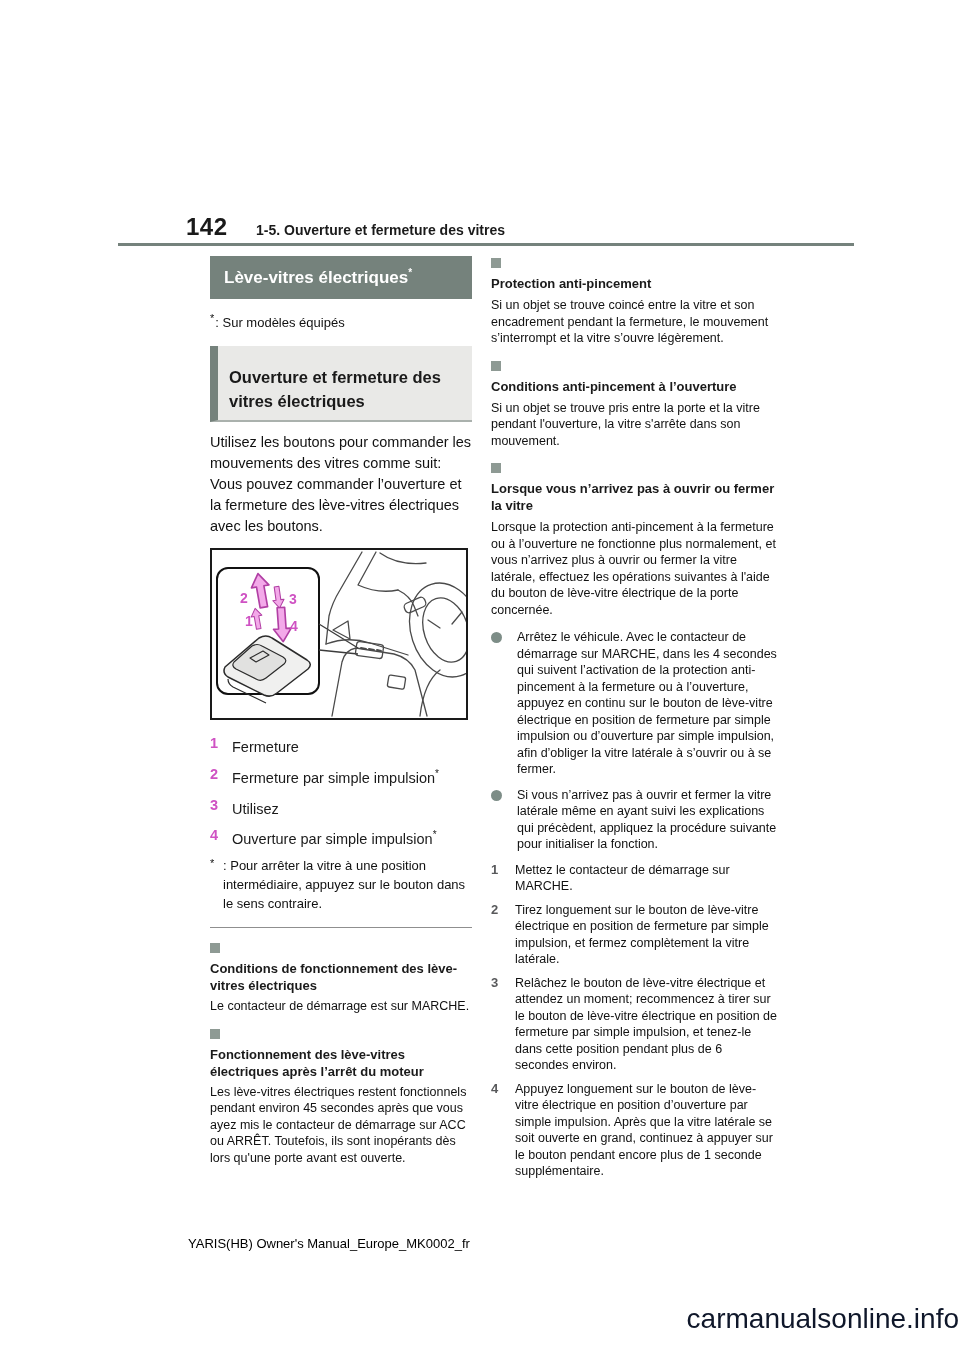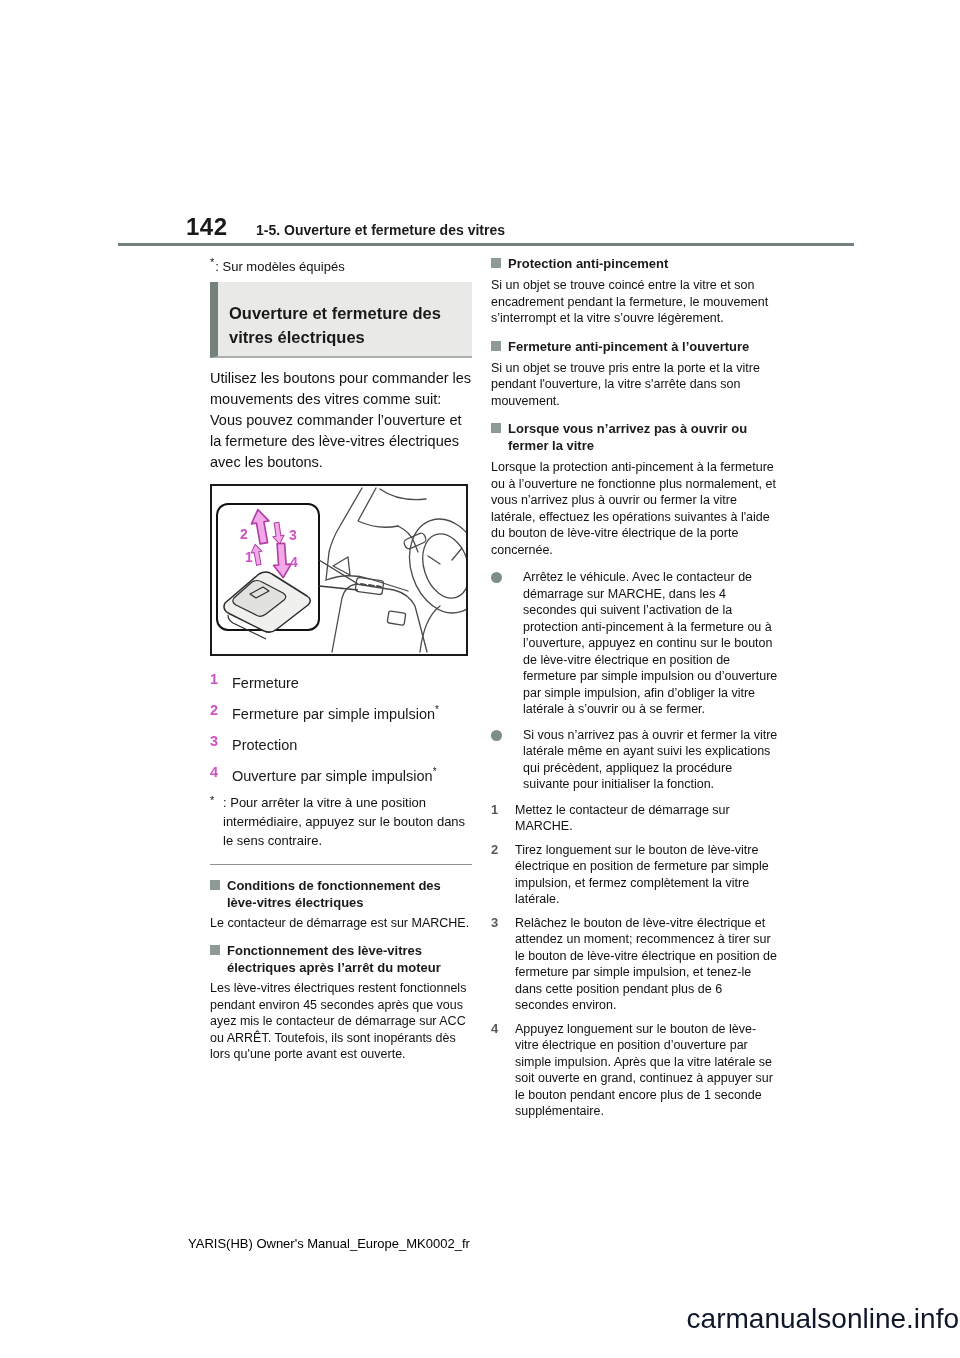--- a/index.html
+++ b/index.html
@@ -12,40 +12,40 @@
   .section-title { position:absolute; left:256px; top:222px; font-size:14px; font-weight:bold; }
   .header-rule { position:absolute; left:118px; top:243px; width:736px; height:3px; background:#75827c; }
 
   
   .col-left  { position:absolute; left:210px; top:256px; width:262px; }
   .col-right { position:absolute; left:491px; top:255px; width:288px; }
 
   
   .title-box { background:#75827c; color:#fff; font-size:17px; font-weight:bold; padding:11px 12px 11px 14px; margin-bottom:13px; }
   .title-box sup { font-size:10px; }
-  .fn-top { font-size:13px; margin-bottom:8px; color:#111; }
+  .fn-top { font-size:13px; margin-bottom:16px; color:#111; }
   .fn-star { font-size:11px; vertical-align:super; margin-right:1px; }
   .heading-box { background:#e9e9e7; border-left:8px solid #75827c; border-bottom:2px solid #aab1ad;
                  font-size:16.5px; font-weight:bold; line-height:24px; padding:19px 6px 7px 11px; margin-bottom:10px; }
   .intro p { font-size:14.5px; line-height:21px; color:#111; }
   .diagram { margin-top:11px; width:258px; height:172px; border:2px solid #1a1a1a; background:#fff; }
   .num-list { margin-top:13px; }
   .num-item { display:flex; margin-bottom:7px; font-size:14.5px; line-height:20px; }
   .num-item .n { width:22px; flex:0 0 22px; font-weight:bold; color:#cf52c3; }
   .num-item sup { font-size:10px; }
   .fn-block { display:flex; font-size:13px; line-height:19px; margin-top:6px; color:#111; }
   .fn-block .m { flex:0 0 13px; font-size:11px; position:relative; top:-2px; }
   .divider { border:none; border-top:1.5px solid #8f8f8f; margin:14px 0 12px 0; }
 
   
-  .subhead { display:flex; gap:7px; font-size:13px; font-weight:bold; line-height:17px; margin-bottom:4px; }
+  .subhead { display:flex; gap:7px; font-size:13px; font-weight:bold; line-height:17px; margin-bottom:4px;flex-direction:column; }
   .subhead .sq { flex:0 0 10px; width:10px; height:10px; background:#8e9a94; margin-top:3px; }
   .small-para { font-size:12.5px; line-height:16.5px; margin-bottom:11px; color:#111; }
   .col-right .subhead { margin-bottom:5px; }
-  .bullet { display:flex; gap:21px; margin-bottom:9px; }
+  .bullet { display:flex; gap:15px; margin-bottom:9px; }
   .bullet .dot { flex:0 0 11px; width:11px; height:11px; border-radius:50%; background:#7d8d87; margin-top:3px; }
   .bullet .bt { font-size:12.5px; line-height:16.5px; color:#111; }
   .step { display:flex; margin-bottom:7px; }
   .step .sn { flex:0 0 24px; font-size:13px; font-weight:bold; color:#58595b; line-height:16.5px; }
   .step .st { font-size:12.5px; line-height:16.5px; color:#111; }
 
   
   .doc-ref { position:absolute; left:140px; top:1236px; font-size:13px; color:#000;margin-left:48px; }
   .watermark { position:absolute; right:1px; top:1303px; font-size:28px; color:#0f172a; letter-spacing:0px; }
 </style>
@@ -53,20 +53,23 @@
 <body>
 
 <div class="page">
 
   <span class="pagenum">142</span>
   <span class="section-title">1-5. Ouverture et fermeture des vitres</span>
   <div class="header-rule"></div>
 
   <div class="col-left">
 
+    <div class="title-box">
+      <span>Lève-vitres électriques</span><sup>*</sup>
+    </div>
 
     <p class="fn-top">
       <span class="fn-star">*</span><span>:  Sur modèles équipés</span>
     </p>
 
     <div class="heading-box">
       <span>Ouverture et fermeture des vitres électriques</span>
     </div>
 
     <div class="intro">
@@ -126,21 +129,21 @@
       <div class="num-item">
         <span class="n">1</span>
         <span><span>Fermeture</span><sup></sup></span>
       </div>
       <div class="num-item">
         <span class="n">2</span>
         <span><span>Fermeture par simple impulsion</span><sup>*</sup></span>
       </div>
       <div class="num-item">
         <span class="n">3</span>
-        <span><span>Protection</span><sup></sup></span>
+        <span><span>Utilisez</span><sup></sup></span>
       </div>
       <div class="num-item">
         <span class="n">4</span>
         <span><span>Ouverture par simple impulsion</span><sup>*</sup></span>
       </div>
     </div>
 
     <div class="fn-block">
       <span class="m">*</span>
       <span>: Pour arrêter la vitre à une position intermédiaire, appuyez sur le bouton dans le sens contraire.</span>
@@ -165,21 +168,21 @@
   <div class="col-right">
 
     <div class="subhead">
       <span class="sq"></span>
       <span>Protection anti-pincement</span>
     </div>
     <p class="small-para">Si un objet se trouve coincé entre la vitre et son encadrement pendant la fermeture, le mouvement s’interrompt et la vitre s’ouvre légèrement.</p>
 
     <div class="subhead">
       <span class="sq"></span>
-      <span>Fermeture anti-pincement à l’ouverture</span>
+      <span>Conditions anti-pincement à l’ouverture</span>
     </div>
     <p class="small-para">Si un objet se trouve pris entre la porte et la vitre pendant l'ouverture, la vitre s'arrête dans son mouvement.</p>
 
     <div class="subhead">
       <span class="sq"></span>
       <span>Lorsque vous n’arrivez pas à ouvrir ou fermer la vitre</span>
     </div>
     <p class="small-para">Lorsque la protection anti-pincement à la fermeture ou à l’ouverture ne fonctionne plus normalement, et vous n’arrivez plus à ouvrir ou fermer la vitre latérale, effectuez les opérations suivantes à l'aide du bouton de lève-vitre électrique de la porte concernée.</p>
 
     <div class="bullet">

